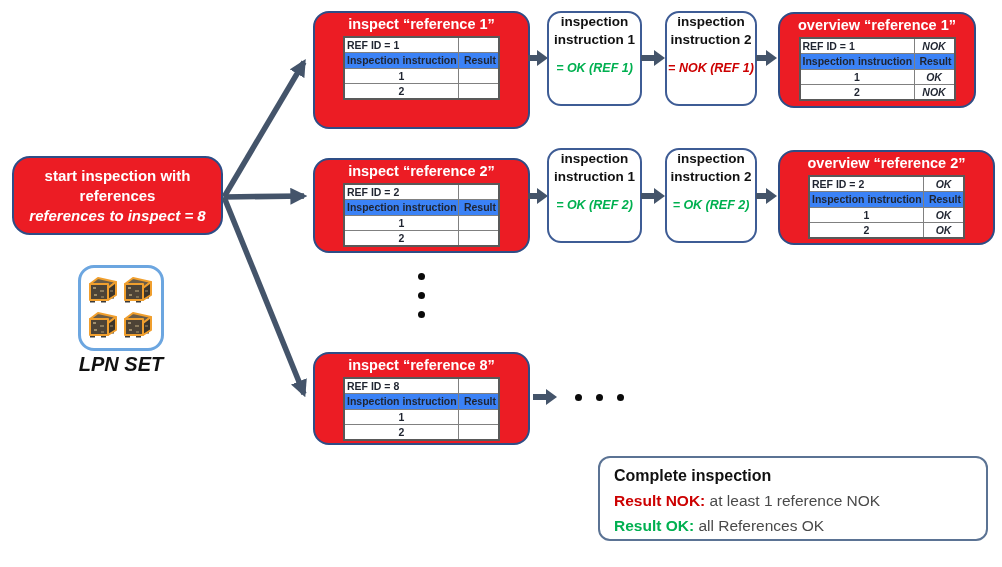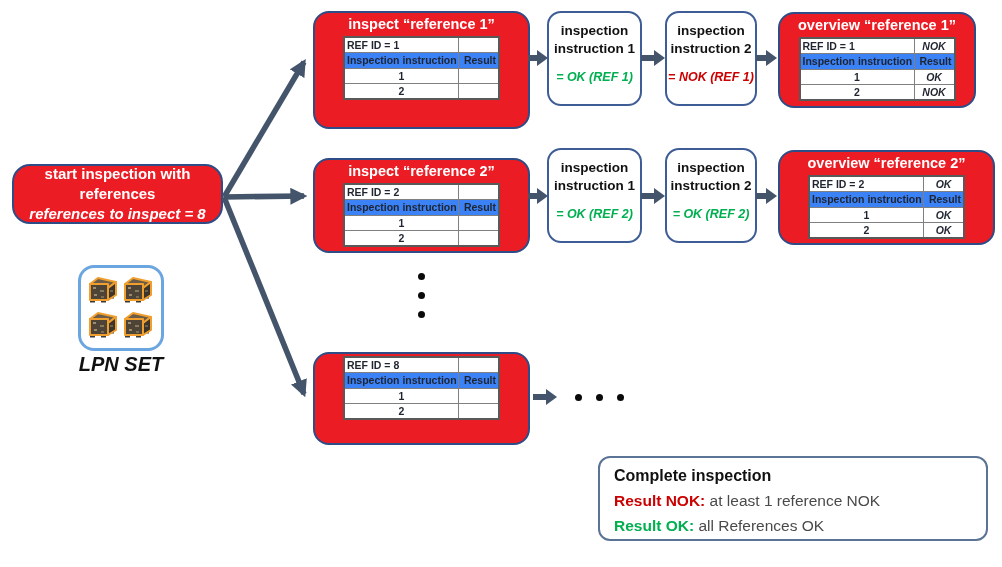--- a/index.html
+++ b/index.html
@@ -7,42 +7,42 @@
           font-family:"Liberation Sans", sans-serif;}
 
   
   .node{position:absolute;box-sizing:border-box;}
   .red-node{background:#EC1C24;border:2.5px solid #2E4D86;border-radius:16px;}
   .white-node{background:#fff;border:2px solid #3E5C95;border-radius:14px;}
 
   .node-title{color:#fff;font-weight:bold;font-size:14.5px;text-align:center;margin-top:2px;line-height:19px;}
 
   
-  .start-box{left:12px;top:164px;width:211px;height:60px;border-radius:18px;
+  .start-box{left:12px;top:156px;width:211px;height:79px;border-radius:18px;
              display:flex;flex-direction:column;justify-content:center;align-items:center;
              color:#fff;text-align:center;padding:4px 14px;}
   .start-title{font-weight:bold;font-size:15px;line-height:20px;}
   .start-sub{font-weight:bold;font-style:italic;font-size:15px;line-height:20px;}
 
   
   table.mini-table{border-collapse:collapse;margin:2px auto 0 auto;background:#fff;
                    border:2px solid #595959;table-layout:fixed;width:148px;}
   table.mini-table td{border:1px solid #808080;height:14.3px;padding:0 2px;
                       font-size:10.5px;font-weight:bold;color:#1F2430;overflow:hidden;white-space:nowrap;}
   td.c1{width:109px;text-align:left;margin-top:20px;}
   td.c2{width:35px;text-align:right;}
   tr.hdr td{background:#3b82f6;}
   td.num{text-align:center;}
   td.res{text-align:center;font-style:italic;font-size:11.5px;}
 
   .c-ok{color:#00B050;}
   .c-nok{color:#CC0000;}
 
   
-  .instr-box{display:flex;flex-direction:column;align-items:center;padding-top:9px;}
+  .instr-box{display:flex;flex-direction:column;align-items:center;padding-top:0;}
   .instr-line{font-weight:bold;font-size:13.5px;color:#111;line-height:18px;text-align:center;}
   .instr-result{margin-top:12px;font-weight:bold;font-style:italic;font-size:12.5px;text-align:center;}
 
   
   .harrow{position:absolute;height:6px;background:#44546A;}
   .harrow::after{content:"";position:absolute;right:-10px;top:50%;transform:translateY(-50%);
                  border-left:11px solid #44546A;border-top:8px solid transparent;border-bottom:8px solid transparent;}
   .fan-svg{position:absolute;left:222px;top:40px;width:100px;height:380px;}
 
   
@@ -238,20 +238,21 @@
           </tr>
     </tbody>
       </table>
   </div>
 
   <div class="dot" style="left:418px;top:273px;"></div>
   <div class="dot" style="left:418px;top:292px;"></div>
   <div class="dot" style="left:418px;top:311px;"></div>
 
   <div class="node red-node" style="left:313px;top:352px;width:217px;height:93px;">
+    <div class="node-title">inspect “reference 8”</div>
     <table class="mini-table">
       <tbody>
           <tr>
             <td class="c1">REF ID = 8</td>
             <td class="c2"></td>
           </tr>
       <tr class="hdr">
             <td class="c1">Inspection instruction</td>
             <td class="c2">Result</td>
           </tr>

